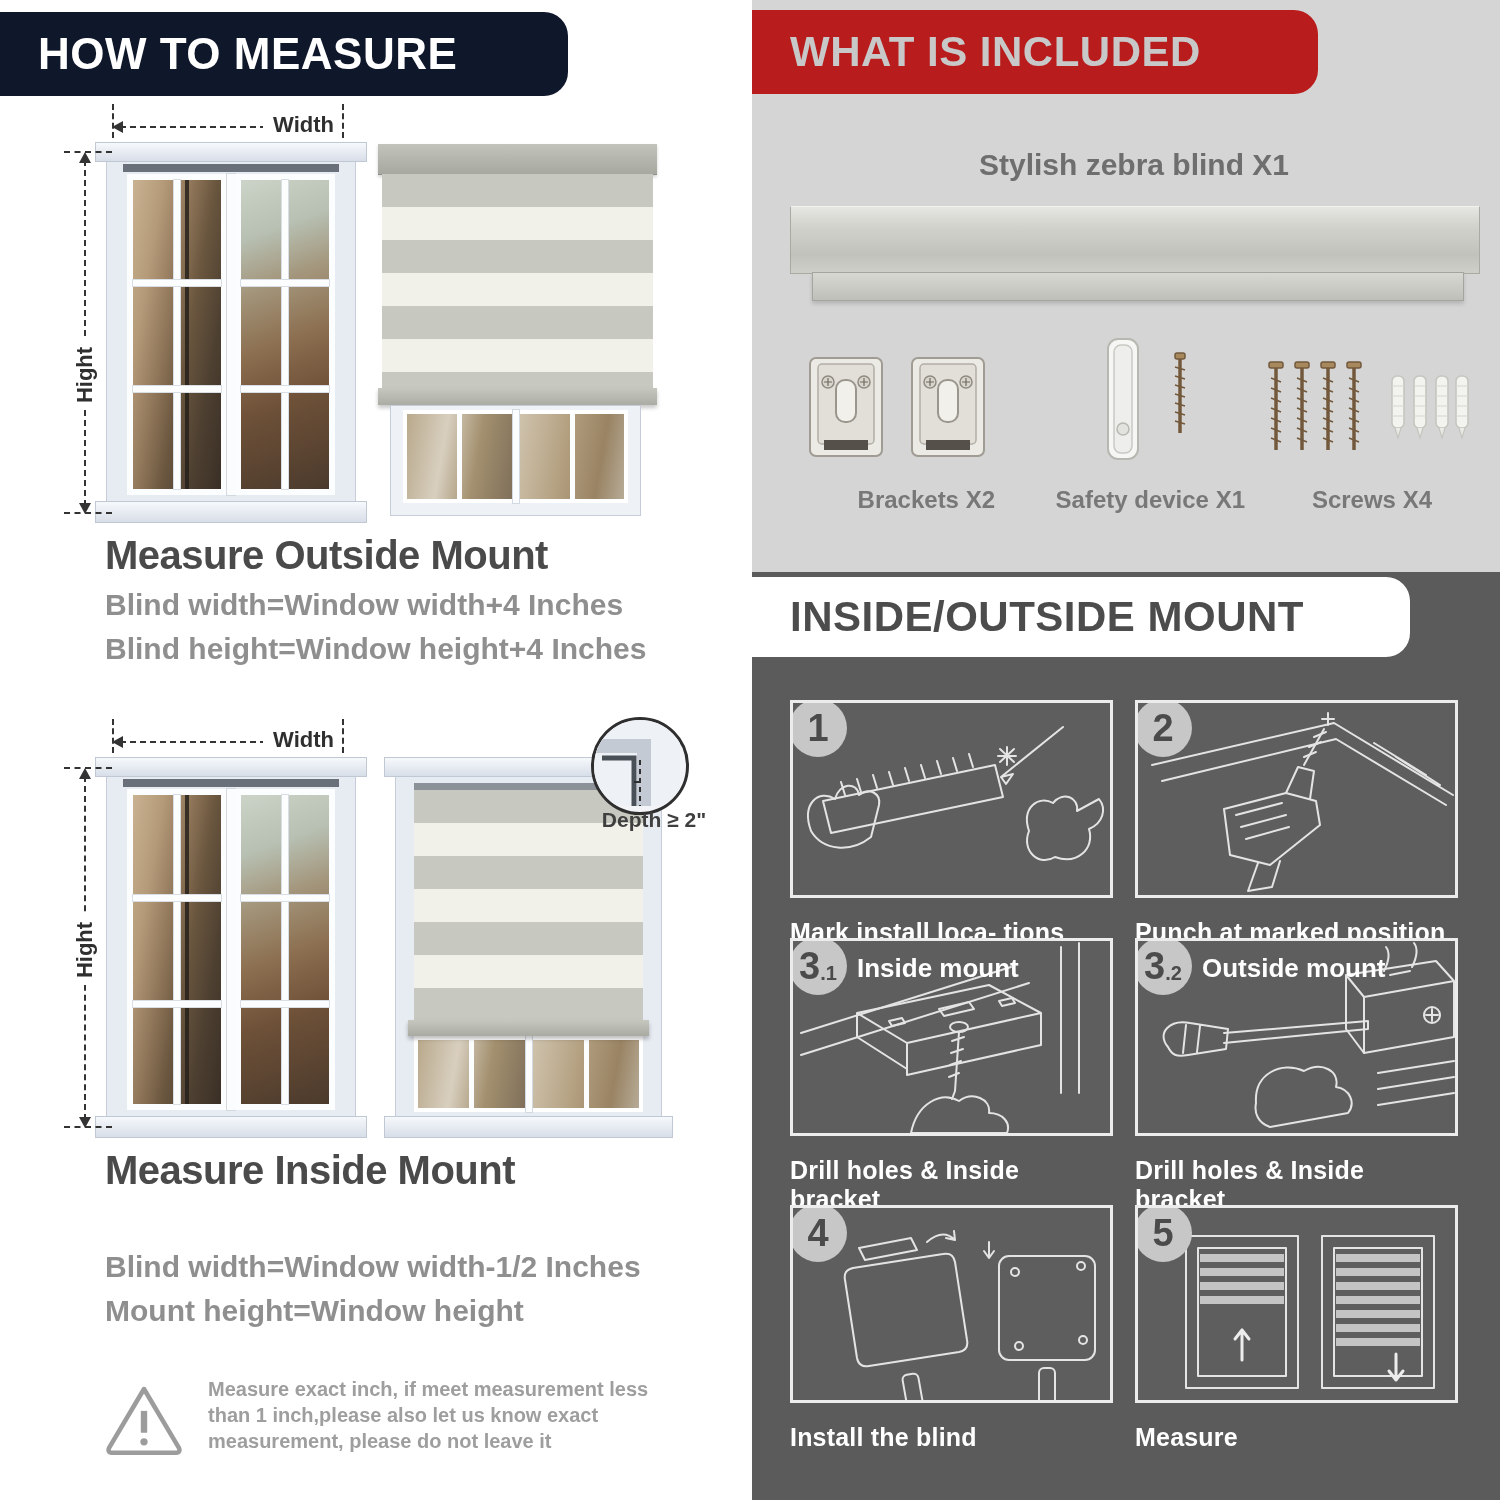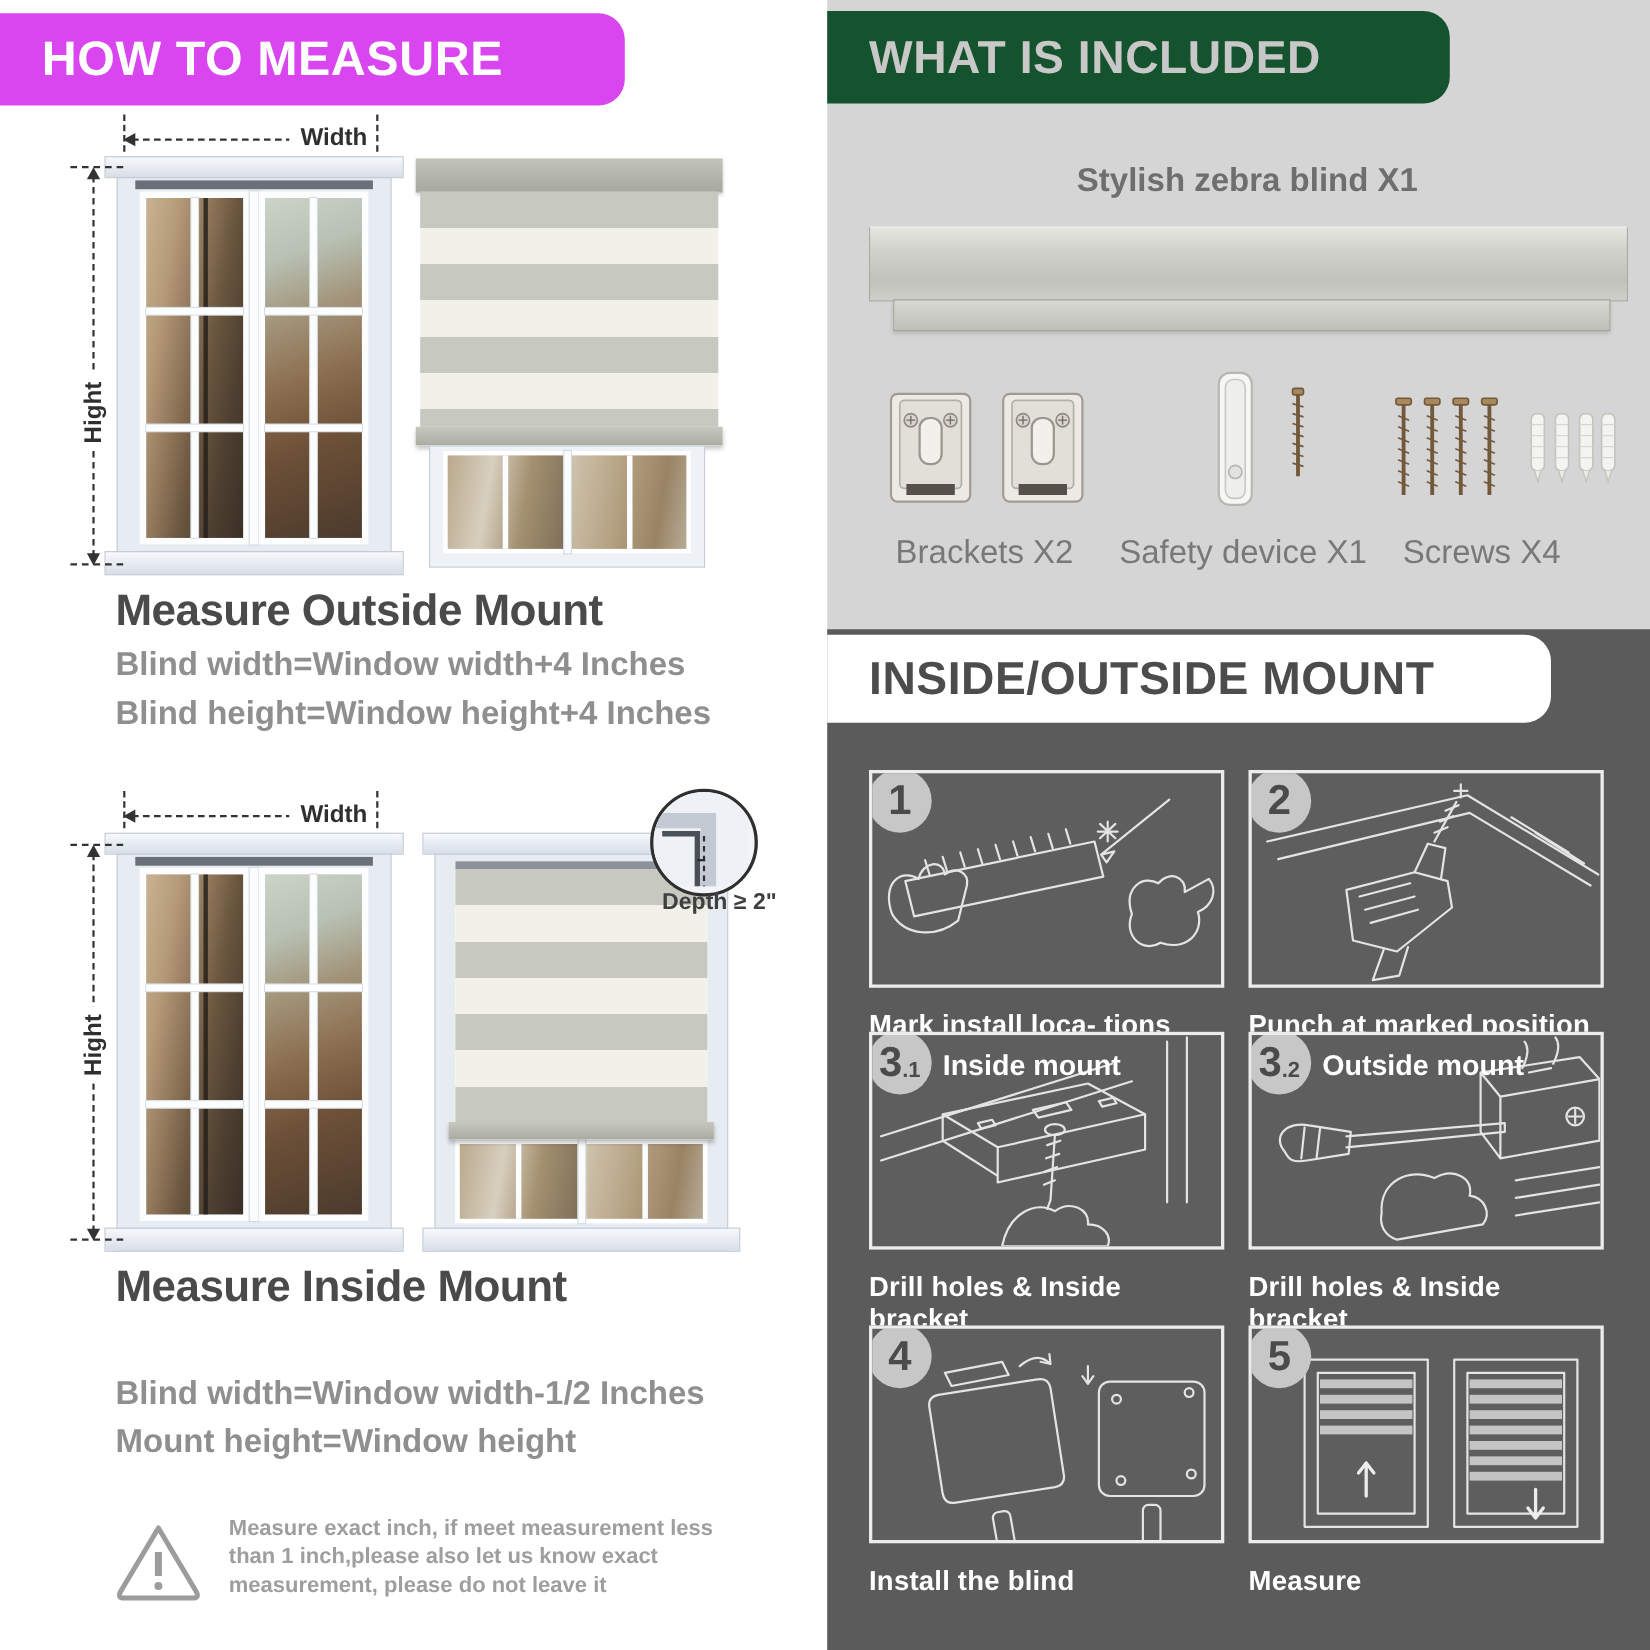--- a/index.html
+++ b/index.html
@@ -3,23 +3,23 @@
 <meta charset="utf-8">
 <style>
   html,body{margin:0;padding:0;background:#fff;}
   .canvas{position:relative;width:1500px;height:1500px;background:#fff;overflow:hidden;
           font-family:"Liberation Sans","DejaVu Sans",sans-serif;}
   .abs{position:absolute;}
 
   
   .pill{position:absolute;display:flex;align-items:center;padding-left:38px;
         font-weight:700;letter-spacing:0.5px;}
-  .pill-gray{left:0;top:12px;width:530px;height:84px;background:#d946ef;color:#fff;
+  .pill-gray{left:0;top:12px;width:530px;height:84px;background:#0f172a;color:#fff;
              border-radius:0 24px 24px 0;font-size:44px;}
-  .pill-white-top{left:752px;top:10px;width:528px;height:84px;background:#14532d;color:#c8c8c8;
+  .pill-white-top{left:752px;top:10px;width:528px;height:84px;background:#b91c1c;color:#c8c8c8;
              border-radius:0 24px 24px 0;font-size:42px;}
   .pill-white-dark{left:752px;top:577px;width:620px;height:80px;background:#fff;color:#4c4c4c;
              border-radius:0 24px 24px 0;font-size:42px;z-index:3;}
 
   
   .right-top{position:absolute;left:752px;top:0;width:748px;height:572px;background:#d5d5d5;}
   .right-bottom{position:absolute;left:752px;top:572px;width:748px;height:928px;background:#5b5b5b;}
 
   
   .win{position:absolute;background:#e7ebf2;border:1px solid #c6cdd8;}
@@ -101,21 +101,21 @@
        font-size:20px;line-height:26px;color:#9e9e9e;}
 
   
   .product-lbl{position:absolute;left:860px;top:148px;width:548px;text-align:center;
        font-weight:700;font-size:30px;color:#6e6e6e;}
   .bar-main{position:absolute;left:790px;top:206px;width:688px;height:66px;
        background:linear-gradient(180deg,#e6e6e2 0%,#d2d2cc 30%,#c2c2bc 72%,#cfcfc9 100%);
        border:1px solid #aaaaa4;border-top-color:#f2f2ee;}
   .bar-sub{position:absolute;left:812px;top:272px;width:650px;height:27px;
        background:linear-gradient(180deg,#d8d8d2,#bfbfb9);border:1px solid #a5a59f;box-shadow:0 3px 4px rgba(0,0,0,.15);}
-  .item-lbl{position:absolute;top:486px;text-align:center;font-weight:400;font-size:30px;color:#787878;}
+  .item-lbl{position:absolute;top:486px;text-align:right;font-weight:700;font-size:24px;color:#787878;}
 
   
   .step{position:absolute;width:323px;}
   .panel{position:relative;width:317px;height:192px;border:3px solid #ececec;background:#5e5e5e;overflow:hidden;}
   .art{position:absolute;inset:0;width:100%;height:100%;}
   .badge{position:absolute;top:-4px;left:-4px;width:58px;height:58px;border-radius:50%;
        background:#c7c7c7;color:#4b4b4b;display:flex;align-items:center;justify-content:center;
        font-weight:700;font-size:38px;}
   .badge .sub{font-size:20px;margin-top:14px;}
   .inlabel{position:absolute;left:64px;top:12px;font-weight:700;font-size:26px;color:#fff;}

